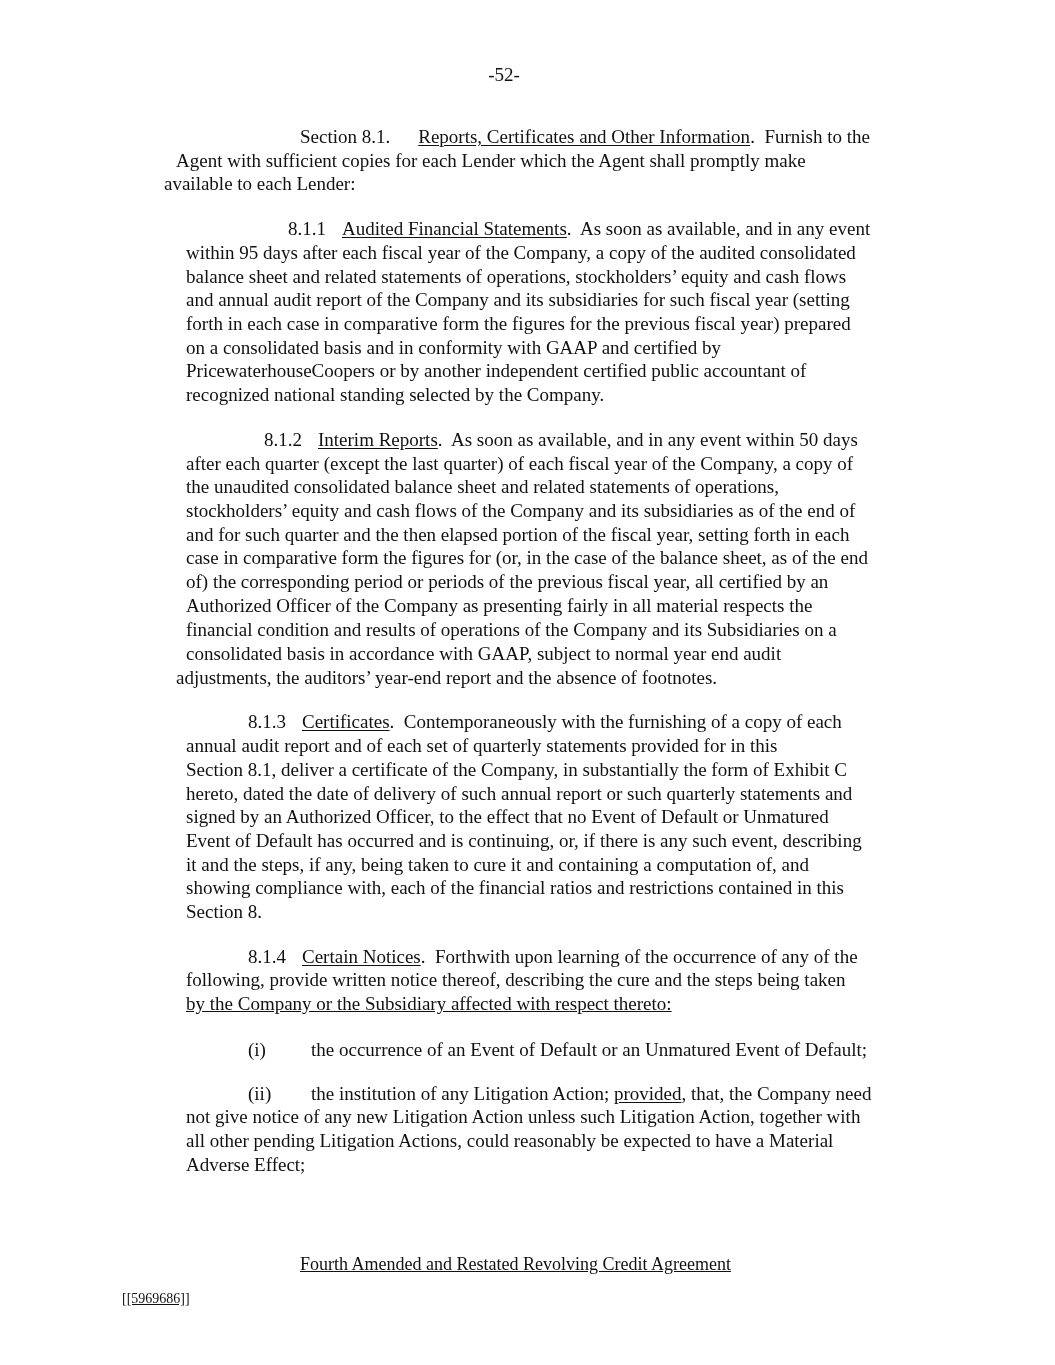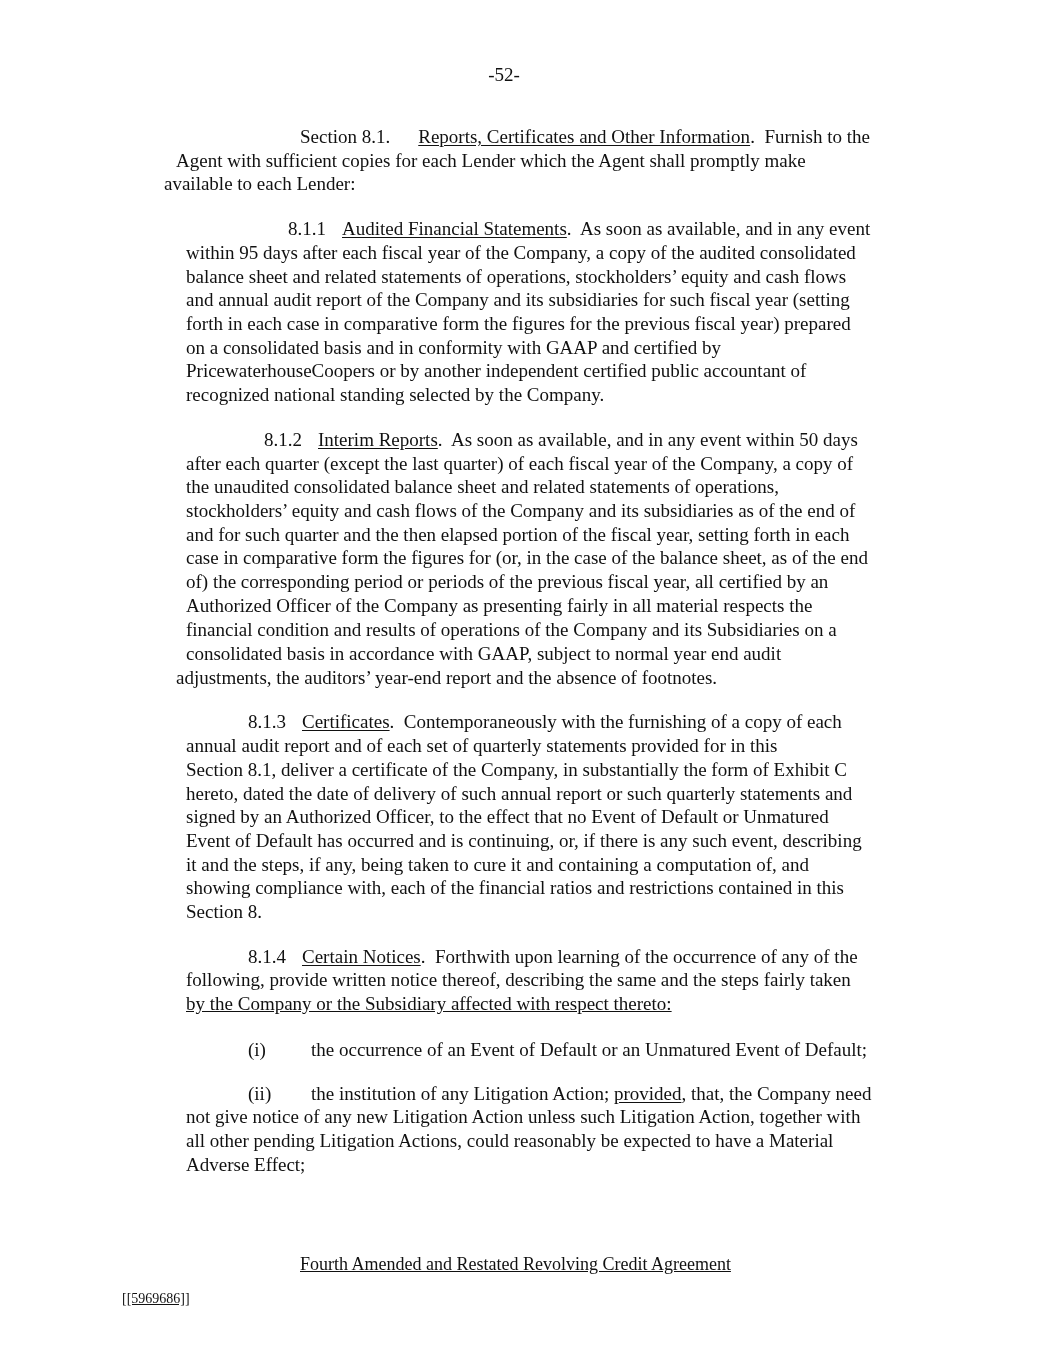--- a/index.html
+++ b/index.html
@@ -56,21 +56,21 @@
     <div class="line" style="top:782px;left:186px;">hereto, dated the date of delivery of such annual report or such quarterly statements and</div>
     <div class="line" style="top:805px;left:186px;">signed by an Authorized Officer, to the effect that no Event of Default or Unmatured</div>
     <div class="line" style="top:829px;left:186px;">Event of Default has occurred and is continuing, or, if there is any such event, describing</div>
     <div class="line" style="top:853px;left:186px;">it and the steps, if any, being taken to cure it and containing a computation of, and</div>
     <div class="line" style="top:876px;left:186px;">showing compliance with, each of the financial ratios and restrictions contained in this</div>
     <div class="line" style="top:900px;left:186px;">Section 8.</div>
   </div>
 
   <div>
     <div class="line" style="top:945px;left:248px;"><span>8.1.4</span><span style="display:inline-block;width:16px;"></span><span class="u">Certain Notices</span><span>.  Forthwith upon learning of the occurrence of any of the</span></div>
-    <div class="line" style="top:968px;left:186px;">following, provide written notice thereof, describing the same and the steps fairly taken</div>
+    <div class="line" style="top:968px;left:186px;">following, provide written notice thereof, describing the cure and the steps being taken</div>
     <div class="line" style="top:992px;left:186px;text-decoration:underline;">by the Company or the Subsidiary affected with respect thereto:</div>
   </div>
 
   <div>
     <div class="line" style="top:1038px;left:248px;">(i)</div>
     <div class="line" style="top:1038px;left:311px;">the occurrence of an Event of Default or an Unmatured Event of Default;</div>
   </div>
 
   <div>
     <div class="line" style="top:1082px;left:248px;">(ii)</div>

